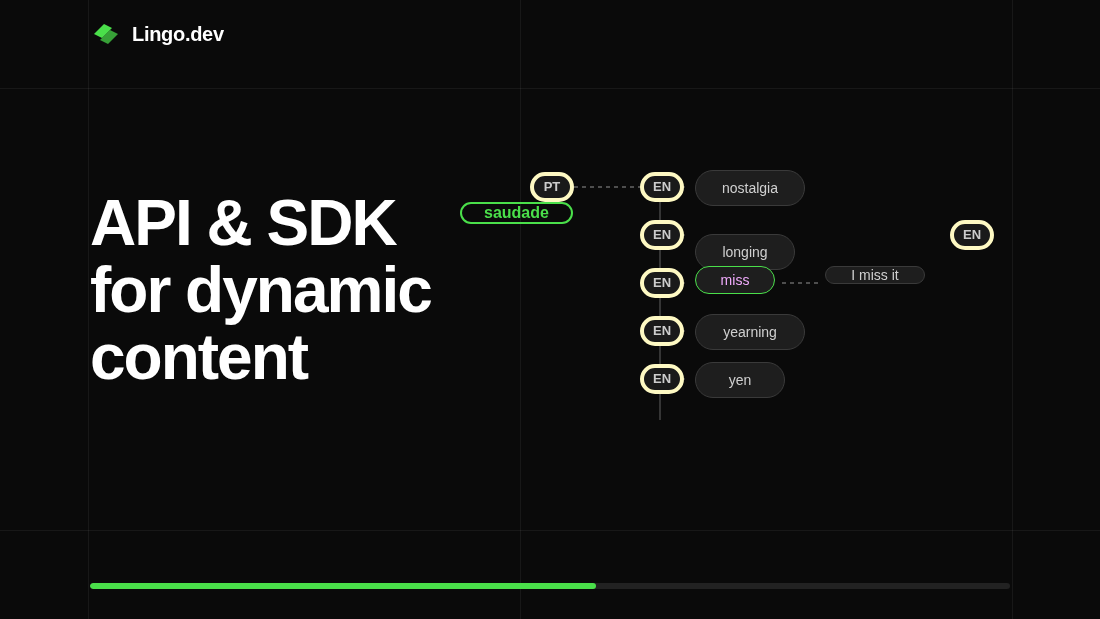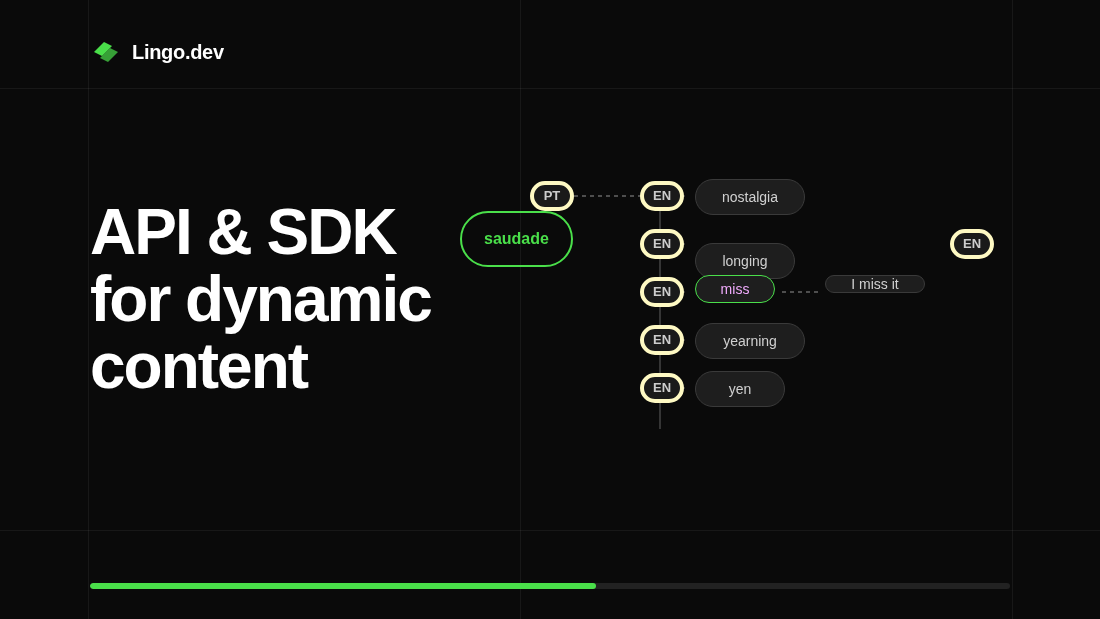--- a/index.html
+++ b/index.html
@@ -41,21 +41,21 @@
       height: 100%;
       padding: 0 90px;
       display: flex;
       flex-direction: column;
     }
 
     
     .header {
       display: flex;
       align-items: center;
-      padding-top: 36px;
+      padding-top: 18px;
       gap: 10px;
     }
 
     .logo-icon {
       width: 32px;
       height: 32px;
     }
 
     .logo-text {
       color: #ffffff;
@@ -131,21 +131,21 @@
       padding: 17px 18px;
       height: 34px;
       min-width: 100px;
     }
 
     .pill-source {
       background: transparent;
       border: 2px solid #4adf4a;
       color: #4adf4a;
       padding: 0 22px;
-      height: 56px;
+      height: 22px;
       font-size: 16px;
       font-weight: 600;
     }
 
     .pill-highlight {
       background: #1e1e1e;
       border: 1px solid #4adf4a;
       color: #f0abfc;
       padding: 0 18px;
       height: 28px;

